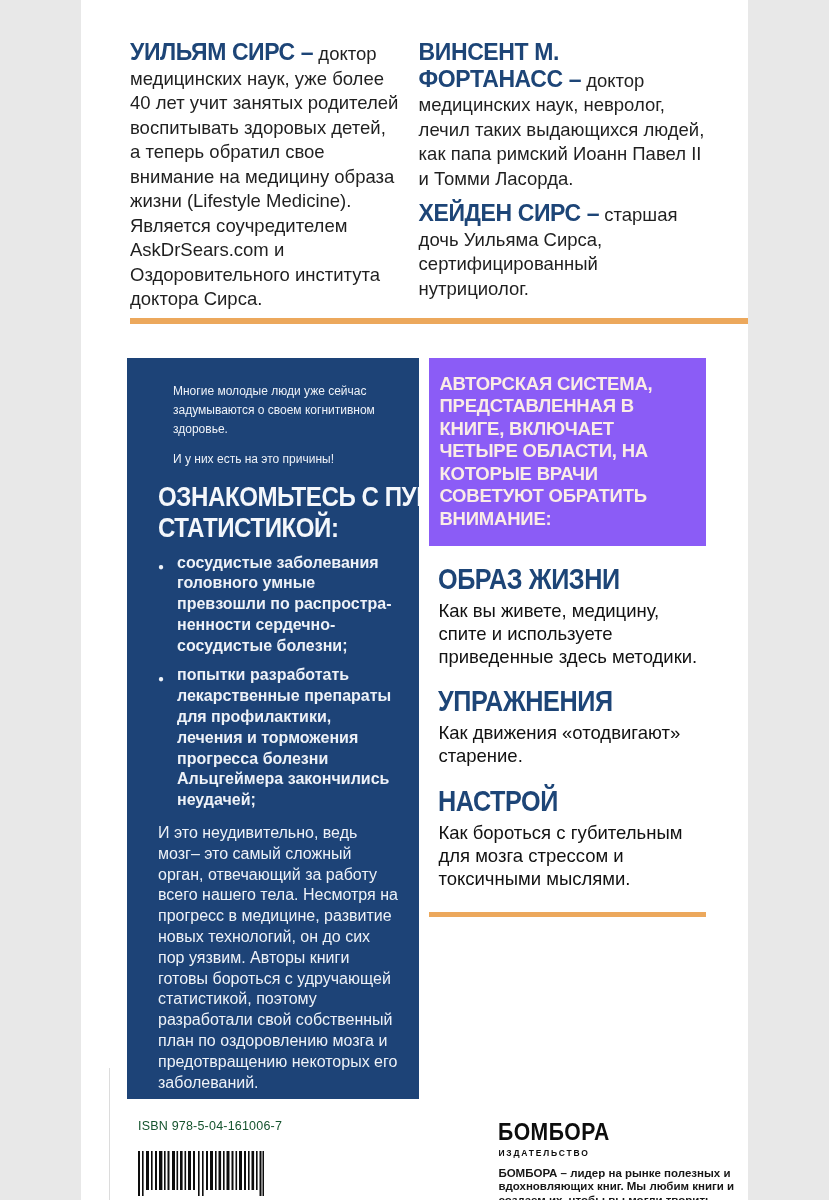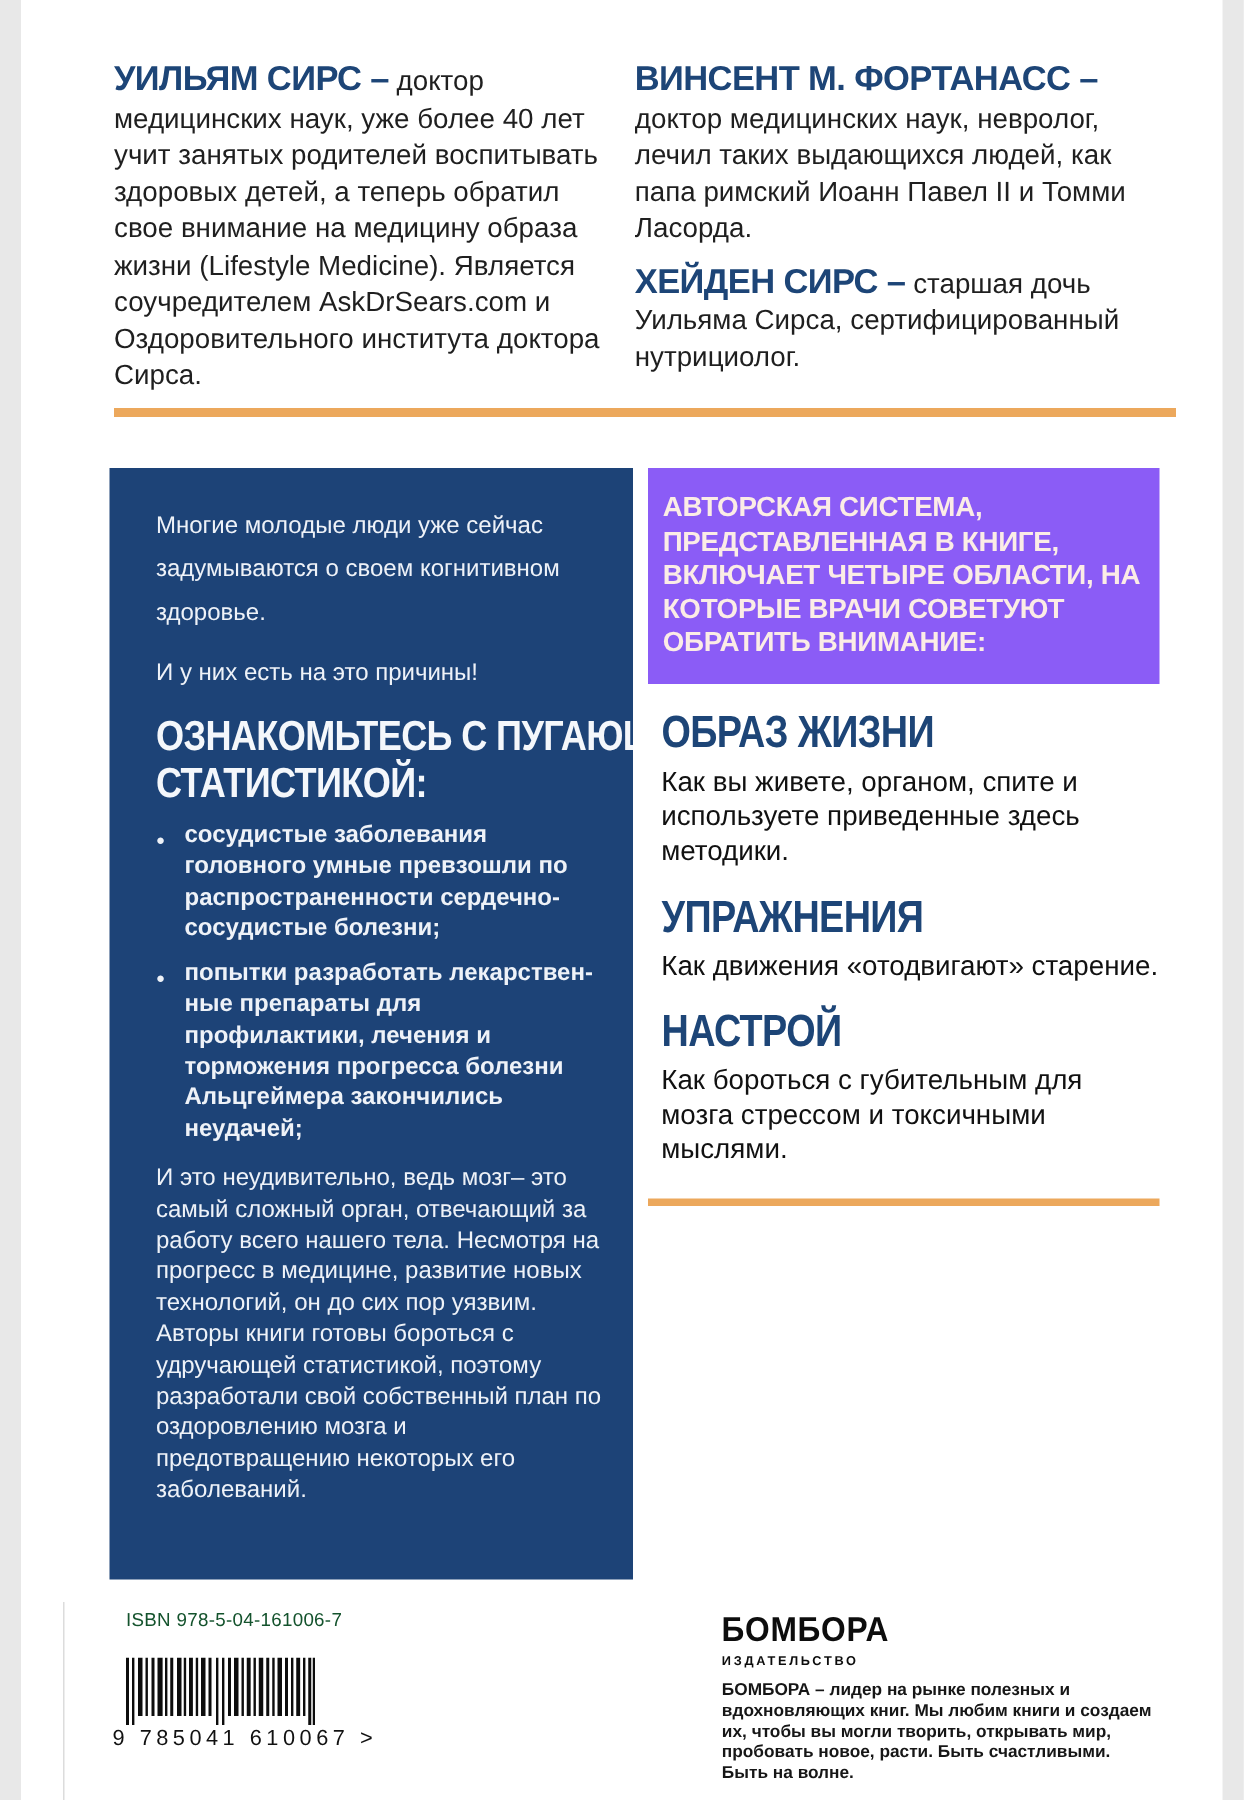--- a/index.html
+++ b/index.html
@@ -1,21 +1,21 @@
 <!DOCTYPE html>
 <html><head>
 <meta charset="utf-8">
 <style>
   * { margin: 0; padding: 0; box-sizing: border-box; }
   html, body { background: #e8e8e8; }
   .page {
-    width: 801px; height: 1200px;
+    width: 667px; height: 1200px;
     background: #ffffff;
     position: relative;
-    padding: 40px 42px 0 59px;
+    padding: 40px 42px 0 46px;
     overflow: hidden;
     font-family: "Liberation Sans", sans-serif;
     color: #1a1a1a;
     margin: 0 auto;
   }
 
   
   .top-bios { display: flex; min-height: 226px; }
   .bio-left  { width: 352px; padding-left: 3px; }
   .bio-right { width: 372px; margin-left: 19px; }
@@ -32,21 +32,21 @@
   
   .main-grid { display: flex; margin-top: 34px; }
 
   .blue-panel {
     width: 353px; height: 741px;
     background: #1d4377;
     color: #eef2f8;
     padding: 24px 20px 0 31px;
     overflow: hidden;
   }
-  .bp-para { font-size: 16px; line-height: 29px; }
+  .bp-para { font-size: 12px; line-height: 19px; margin-left: 15px; }
   .bp-para2 { margin-top: 11px; }
   .bp-heading {
     margin-top: 12px;
     font-size: 28px; line-height: 31px; font-weight: bold;
     letter-spacing: -0.5px; color: #f4f7fb;
     transform: scaleX(0.86); transform-origin: left;
     white-space: nowrap;
   }
   .bp-list { list-style: none; margin-top: 10px; }
   .bp-list li {
@@ -155,21 +155,21 @@
       <p class="bp-final">И это неудивительно, ведь мозг– это самый сложный орган, отвеча­ющий за работу всего нашего тела. Несмотря на прогресс в медицине, развитие новых технологий, он до сих пор уязвим. Авторы книги готовы бороться с удручающей статистикой, поэтому разработали свой собственный план по оздо­ровлению мозга и предотвращению некоторых его заболеваний.</p>
     </div>
 
     <div class="right-col">
       <div class="orange-panel">
         <div class="op-text">АВТОРСКАЯ СИСТЕМА, ПРЕДСТАВЛЕННАЯ В КНИГЕ, ВКЛЮЧАЕТ ЧЕТЫРЕ ОБЛАСТИ, НА КОТОРЫЕ ВРАЧИ СОВЕТУЮТ ОБРАТИТЬ ВНИМАНИЕ:</div>
       </div>
 
       <div class="section">
         <div class="section-title">ОБРАЗ ЖИЗНИ</div>
-        <div class="section-body">Как вы живете, органом, спите и исполь­зуете приведенные здесь методики.</div>
+        <div class="section-body">Как вы живете, медицину, спите и исполь­зуете приведенные здесь методики.</div>
       </div>
       <div class="section">
         <div class="section-title">УПРАЖНЕНИЯ</div>
         <div class="section-body">Как движения «отодвигают» старение.</div>
       </div>
       <div class="section">
         <div class="section-title">НАСТРОЙ</div>
         <div class="section-body">Как бороться с губительным для мозга стрессом и токсичными мыслями.</div>
       </div>
 

